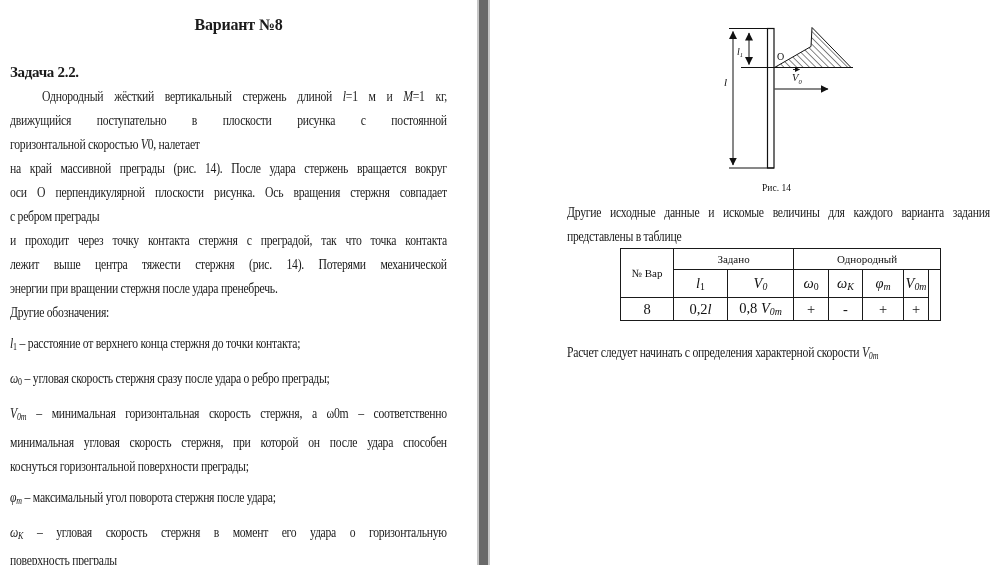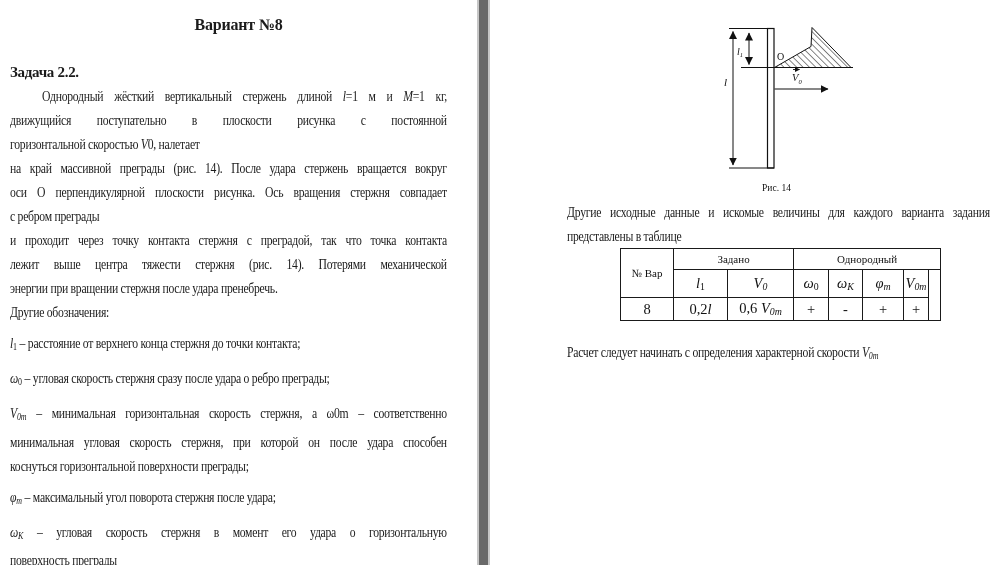--- a/index.html
+++ b/index.html
@@ -155,21 +155,21 @@
         <td><span class="i">V</span><span class="i sub">0</span></td>
         <td><span class="i">ω</span><span class="sub">0</span></td>
         <td><span class="i">ω</span><span class="i sub">K</span></td>
         <td><span class="i">φ</span><span class="i sub">m</span></td>
         <td><span class="i">V</span><span class="i sub">0m</span></td>
         <td rowspan="2"></td>
       </tr>
       <tr class="r3">
         <td><span>8</span></td>
         <td><span>0,2</span><span class="i">l</span></td>
-        <td><span>0,6 </span><span class="i">V</span><span class="i sub">0m</span></td>
+        <td><span>0,8 </span><span class="i">V</span><span class="i sub">0m</span></td>
         <td><span>+</span></td>
         <td><span>-</span></td>
         <td><span>+</span></td>
         <td><span>+</span></td>
       </tr>
     </tbody>
       </table>
 
     <div class="textcol right-note">
         <div class="ln"><span>Расчет следует начинать с определения характерной скорости </span><span class="i">V</span><span class="i sub">0m</span></div>

